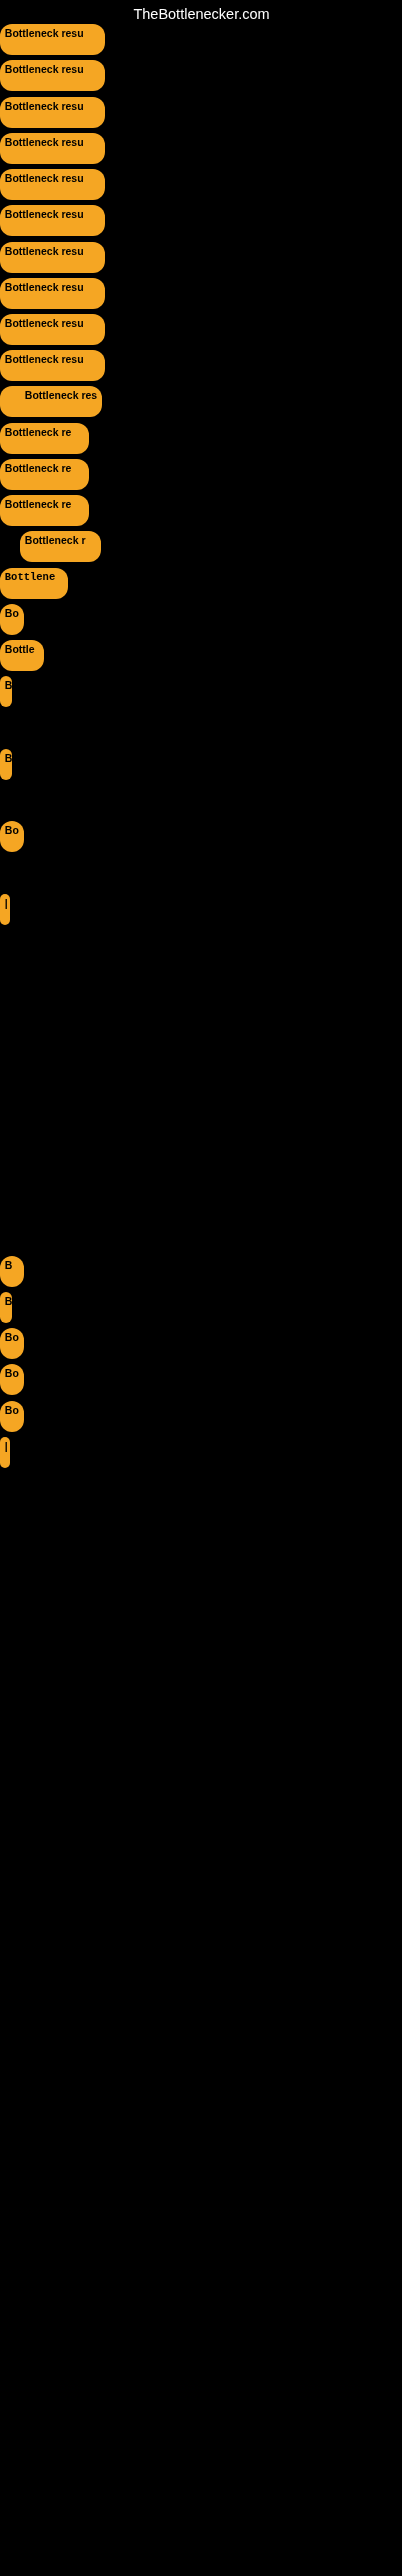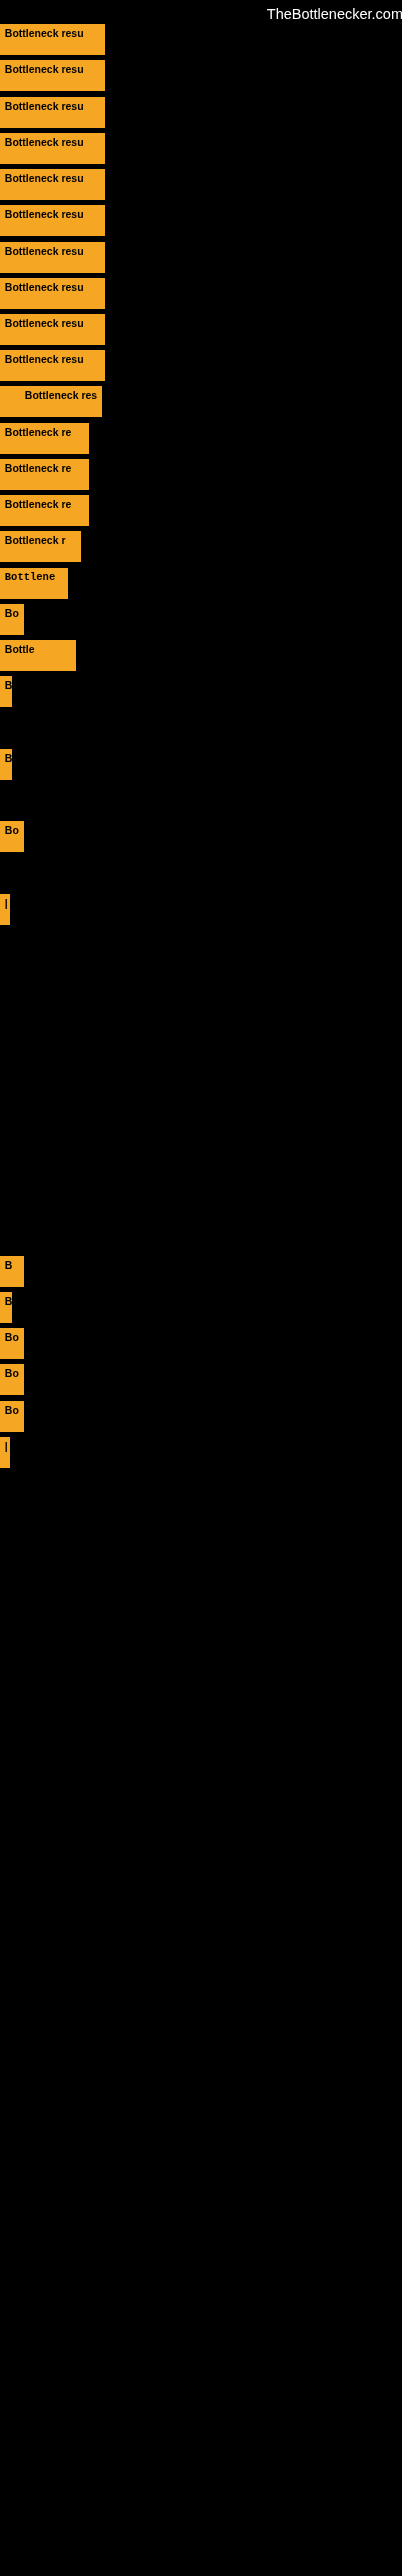--- a/index.html
+++ b/index.html
@@ -10,36 +10,37 @@
     body {
       background-color: #000000;
       width: 403px;
       min-height: 2576px;
       font-family: Arial, sans-serif;
       position: relative;
     }
     .site-title {
       color: #ffffff;
       font-size: 14.5px;
-      text-align: right;
+      text-align: center;
       padding: 6.4px 0;
       position: absolute;
       width: 100%;
       top: 0;
     }
     .bottleneck-item {
       position: absolute;
       left: 0;
       background-color: #f5a623;
       color: #000000;
       font-size: 10.5px;
       font-weight: bold;
       padding: 3.2px 4.8px;
       white-space: nowrap;
       overflow: hidden;
+      border-radius: 12px;
     }
   </style>
 </head>
 <body>
 
 <span class="site-title">TheBottlenecker.com</span>
 
 <div class="bottleneck-item" style="top: 24px; width: 105px; height: 31px;">Bottleneck resu</div>
 <div class="bottleneck-item" style="top: 60px; width: 105px; height: 31px;">Bottleneck resu</div>
 <div class="bottleneck-item" style="top: 97px; width: 105px; height: 31px;">Bottleneck resu</div>
@@ -47,24 +48,24 @@
 <div class="bottleneck-item" style="top: 169px; width: 105px; height: 31px;">Bottleneck resu</div>
 <div class="bottleneck-item" style="top: 205px; width: 105px; height: 31px;">Bottleneck resu</div>
 <div class="bottleneck-item" style="top: 242px; width: 105px; height: 31px;">Bottleneck resu</div>
 <div class="bottleneck-item" style="top: 278px; width: 105px; height: 31px;">Bottleneck resu</div>
 <div class="bottleneck-item" style="top: 314px; width: 105px; height: 31px;">Bottleneck resu</div>
 <div class="bottleneck-item" style="top: 350px; width: 105px; height: 31px;">Bottleneck resu</div>
 <div class="bottleneck-item" style="top: 386px; width: 102px; height: 31px; text-align: right;">Bottleneck res</div>
 <div class="bottleneck-item" style="top: 423px; width: 89px; height: 31px;">Bottleneck re</div>
 <div class="bottleneck-item" style="top: 459px; width: 89px; height: 31px;">Bottleneck re</div>
 <div class="bottleneck-item" style="top: 495px; width: 89px; height: 31px;">Bottleneck re</div>
-<div class="bottleneck-item" style="top: 531px; width: 81px; height: 31px;">Bottleneck r</div>
+<div class="bottleneck-item" style="top: 531px; width: 81px; height: 31px; margin-left: 20px;">Bottleneck r</div>
 <div class="bottleneck-item" style="top: 568px; width: 68px; height: 31px; font-family: Liberation Mono, monospace;">Bottlene</div>
 <div class="bottleneck-item" style="top: 604px; width: 24px; height: 31px;">Bo</div>
-<div class="bottleneck-item" style="top: 640px; width: 76px; height: 31px;">Bottle</div>
+<div class="bottleneck-item" style="top: 640px; width: 44px; height: 31px;">Bottle</div>
 <div class="bottleneck-item" style="top: 676px; width: 12px; height: 31px;">B</div>
 <div class="bottleneck-item" style="top: 749px; width: 12px; height: 31px;">B</div>
 <div class="bottleneck-item" style="top: 821px; width: 24px; height: 31px;">Bo</div>
 <div class="bottleneck-item" style="top: 894px; width: 8px; height: 31px;">|</div>
 <div class="bottleneck-item" style="top: 1256px; width: 24px; height: 31px;">B</div>
 <div class="bottleneck-item" style="top: 1292px; width: 12px; height: 31px;">B</div>
 <div class="bottleneck-item" style="top: 1328px; width: 24px; height: 31px;">Bo</div>
 <div class="bottleneck-item" style="top: 1364px; width: 24px; height: 31px;">Bo</div>
 <div class="bottleneck-item" style="top: 1401px; width: 24px; height: 31px;">Bo</div>
 <div class="bottleneck-item" style="top: 1437px; width: 8px; height: 31px;">|</div>

